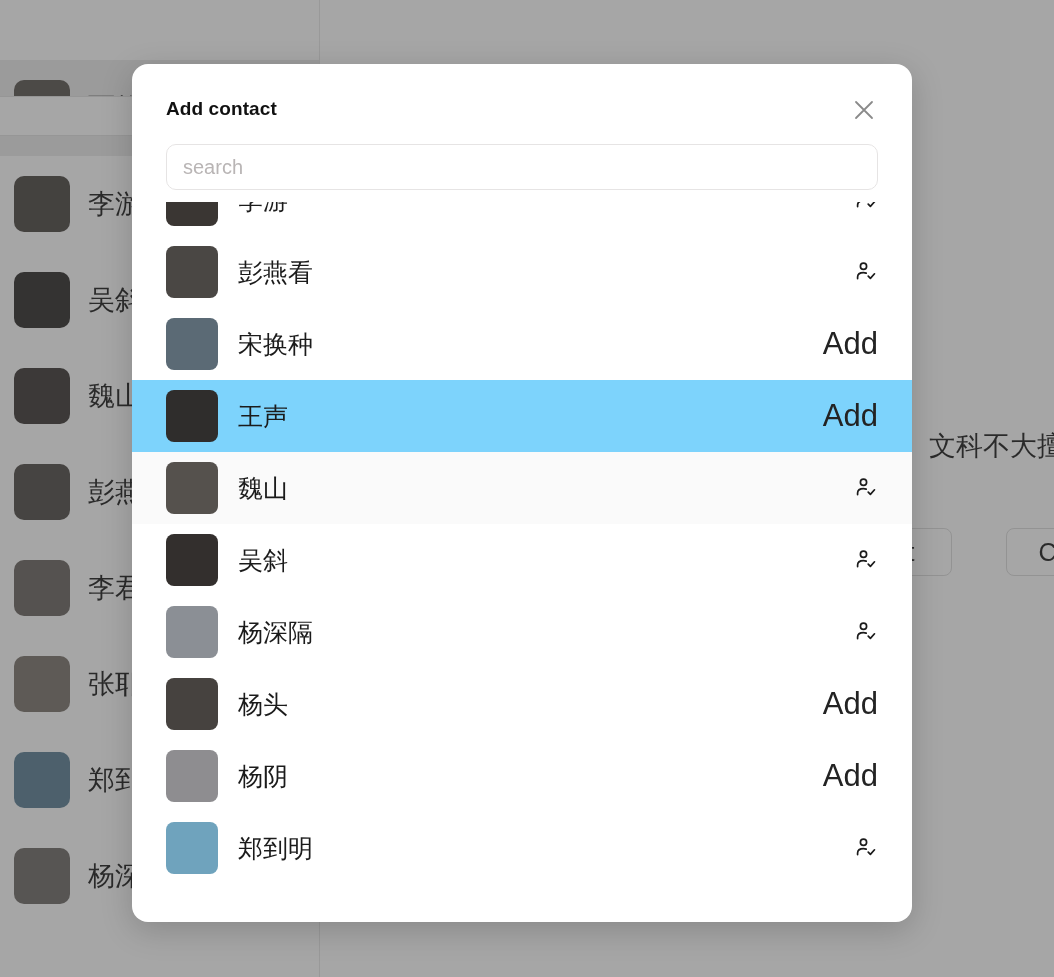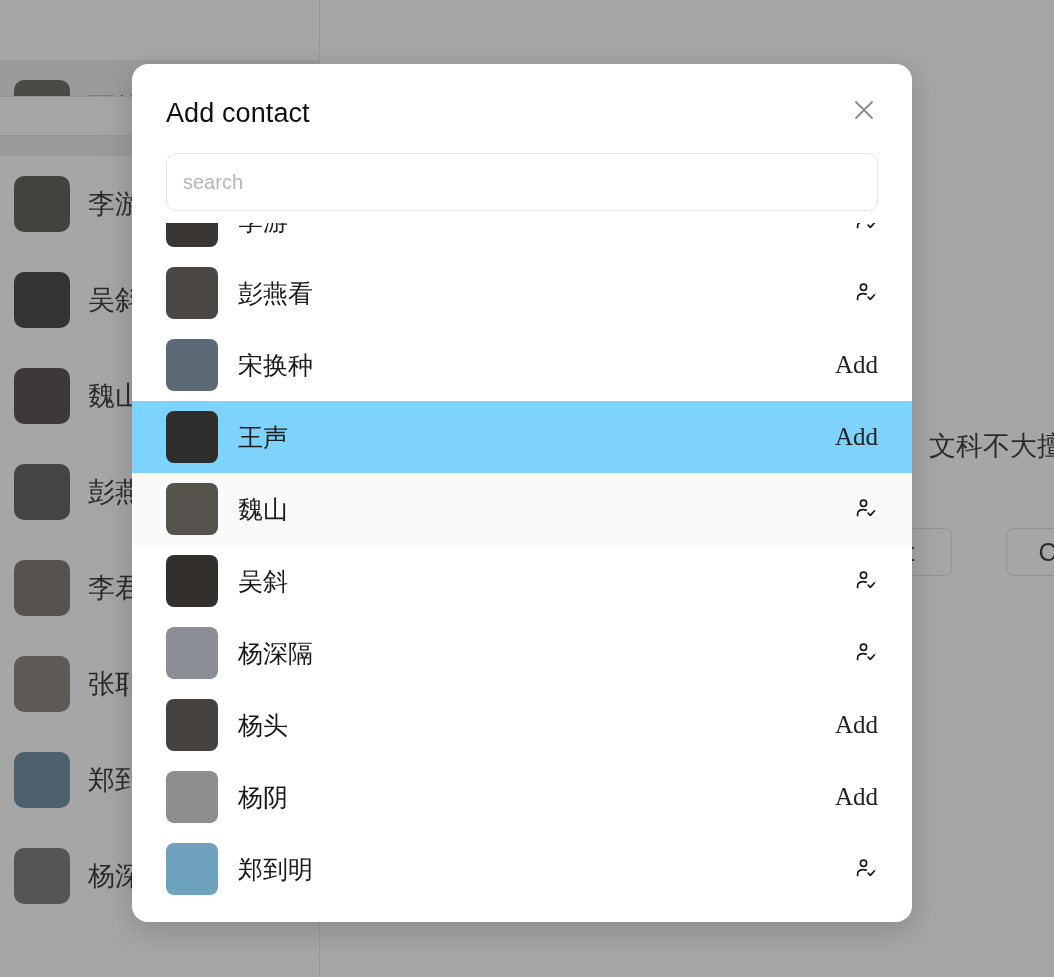--- a/index.html
+++ b/index.html
@@ -128,22 +128,22 @@
     overflow: hidden;
   }
 
   .modal-head {
     position: relative;
     padding: 34px 34px 0 34px;
     flex: 0 0 auto;
   }
 
   .modal-title {
-    font-size: 27px;
-    font-weight: 400;
+    font-size: 19px;
+    font-weight: 700;
     color: #111111;
     letter-spacing: 0.1px;
   }
 
   .close-btn {
     position: absolute;
     right: 28px;
     top: 26px;
     width: 40px; height: 40px;
     display: flex;
@@ -152,21 +152,21 @@
     cursor: pointer;
   }
   .close-btn svg { display: block; }
 
   .search-wrap {
     padding: 24px 34px 0 34px;
     flex: 0 0 auto;
   }
   .search-input {
     width: 100%;
-    height: 58px;
+    height: 46px;
     border: 1px solid #e6e4e4;
     border-radius: 10px;
     background: #fff;
     padding: 0 16px;
     font-size: 20px;
     color: #222;
     outline: none;
     font-family: "Liberation Sans", sans-serif;
   }
   .search-input::placeholder { color: #b9b5b5; }
@@ -212,23 +212,23 @@
 
   .row-action {
     margin-left: auto;
     display: flex;
     align-items: center;
     justify-content: flex-end;
     min-width: 56px;
   }
 
   .add-label {
-    font-size: 25px;
+    font-size: 31px;
     color: #232323;
-    font-family: Liberation Serif, serif;
+    font-family: Liberation Sans, sans-serif;
     cursor: pointer;
     text-align: right;
   }
 
   .added-icon { display: block; }
 </style>
 </head>
 <body>
 
 <div id="app">

